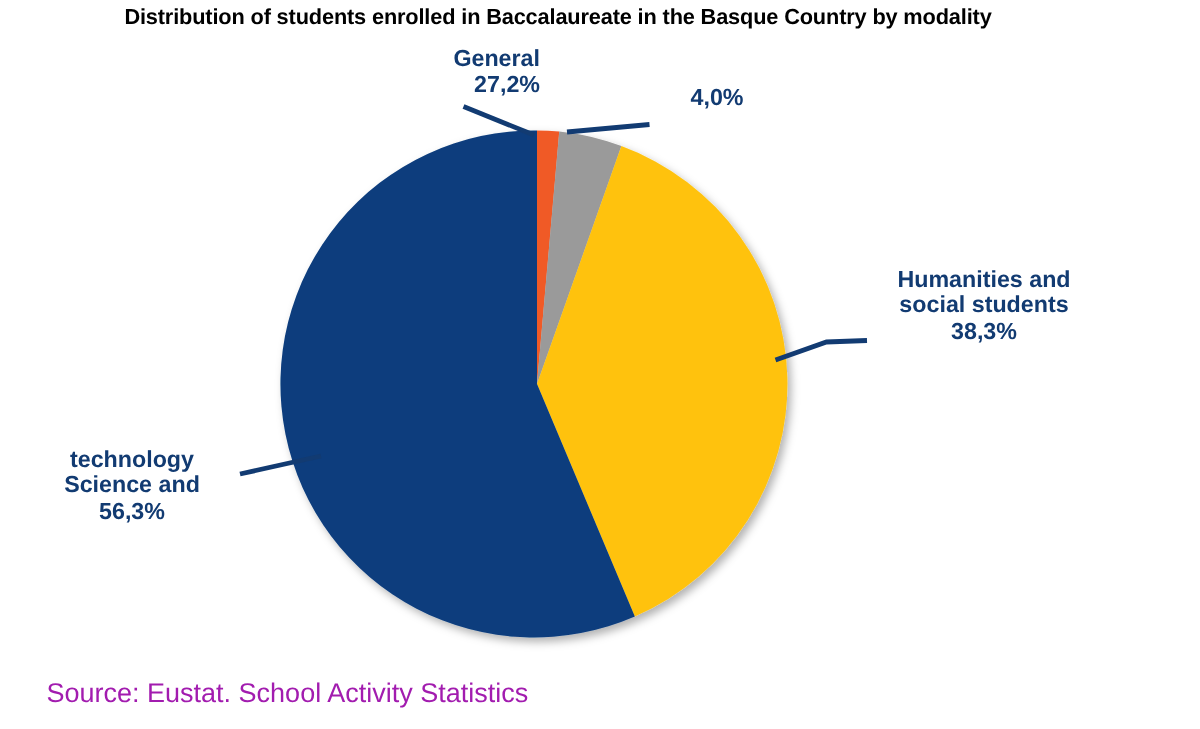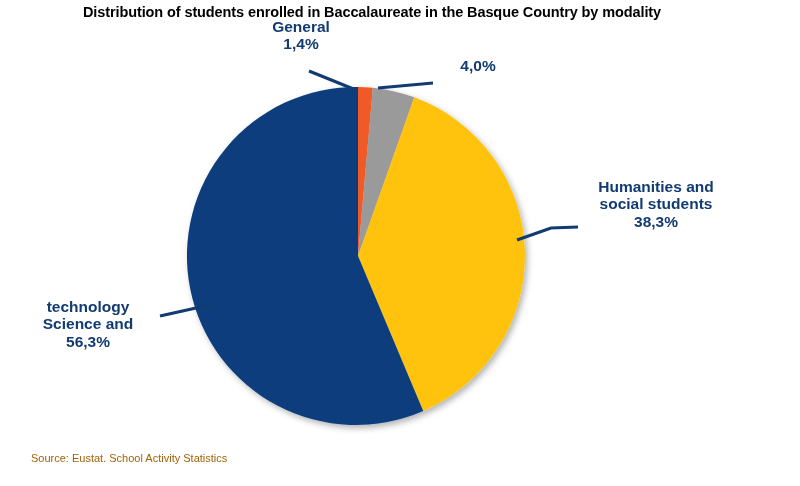--- a/index.html
+++ b/index.html
@@ -36,23 +36,23 @@
     letter-spacing: -0.1px;
     white-space: nowrap;
   }
 
   
   .chart-source {
     position: absolute;
     left: 31px;
     top: 452px;
     font-family: "Liberation Sans", sans-serif;
-    font-size: 11px;
+    font-size: 18px;
     font-weight: normal;
-    color: #a16207;
+    color: #a21caf;
     white-space: nowrap;
   }
 
   
   .pie-svg {
     position: absolute;
     left: 0;
     top: 0;
     width: 800px;
     height: 486px;
@@ -70,23 +70,23 @@
   }
   .slice-label .lbl-name {
     display: block;
   }
   .slice-label .lbl-value {
     display: block;
   }
 
   .label-general {
     left: 242px;
-    top: 18px;
+    top: 31px;
     width: 118px;
-    text-align: center;
+    text-align: right;
   }
   .label-arts {
     left: 432px;
     top: 57px;
     width: 92px;
     text-align: center;
   }
   .label-humanities {
     left: 572px;
     top: 178px;
@@ -129,21 +129,21 @@
     <g stroke="#123B72" stroke-width="3.2" fill="none" stroke-linecap="butt">
       <polyline points="309,71 356,90"></polyline>
       <polyline points="378,88 433,83"></polyline>
       <polyline points="517,240 551,228 578,227"></polyline>
       <polyline points="214,304 160,316"></polyline>
     </g>
   </svg>
 
   <div class="slice-label label-general">
     <span class="lbl-name">General</span>
-    <span class="lbl-value">1,4%</span>
+    <span class="lbl-value">27,2%</span>
   </div>
 
   <div class="slice-label label-arts">
     <span class="lbl-value">4,0%</span>
   </div>
 
   <div class="slice-label label-humanities">
     <span class="lbl-name">Humanities and</span>
     <span class="lbl-name">social students</span>
     <span class="lbl-value">38,3%</span>

